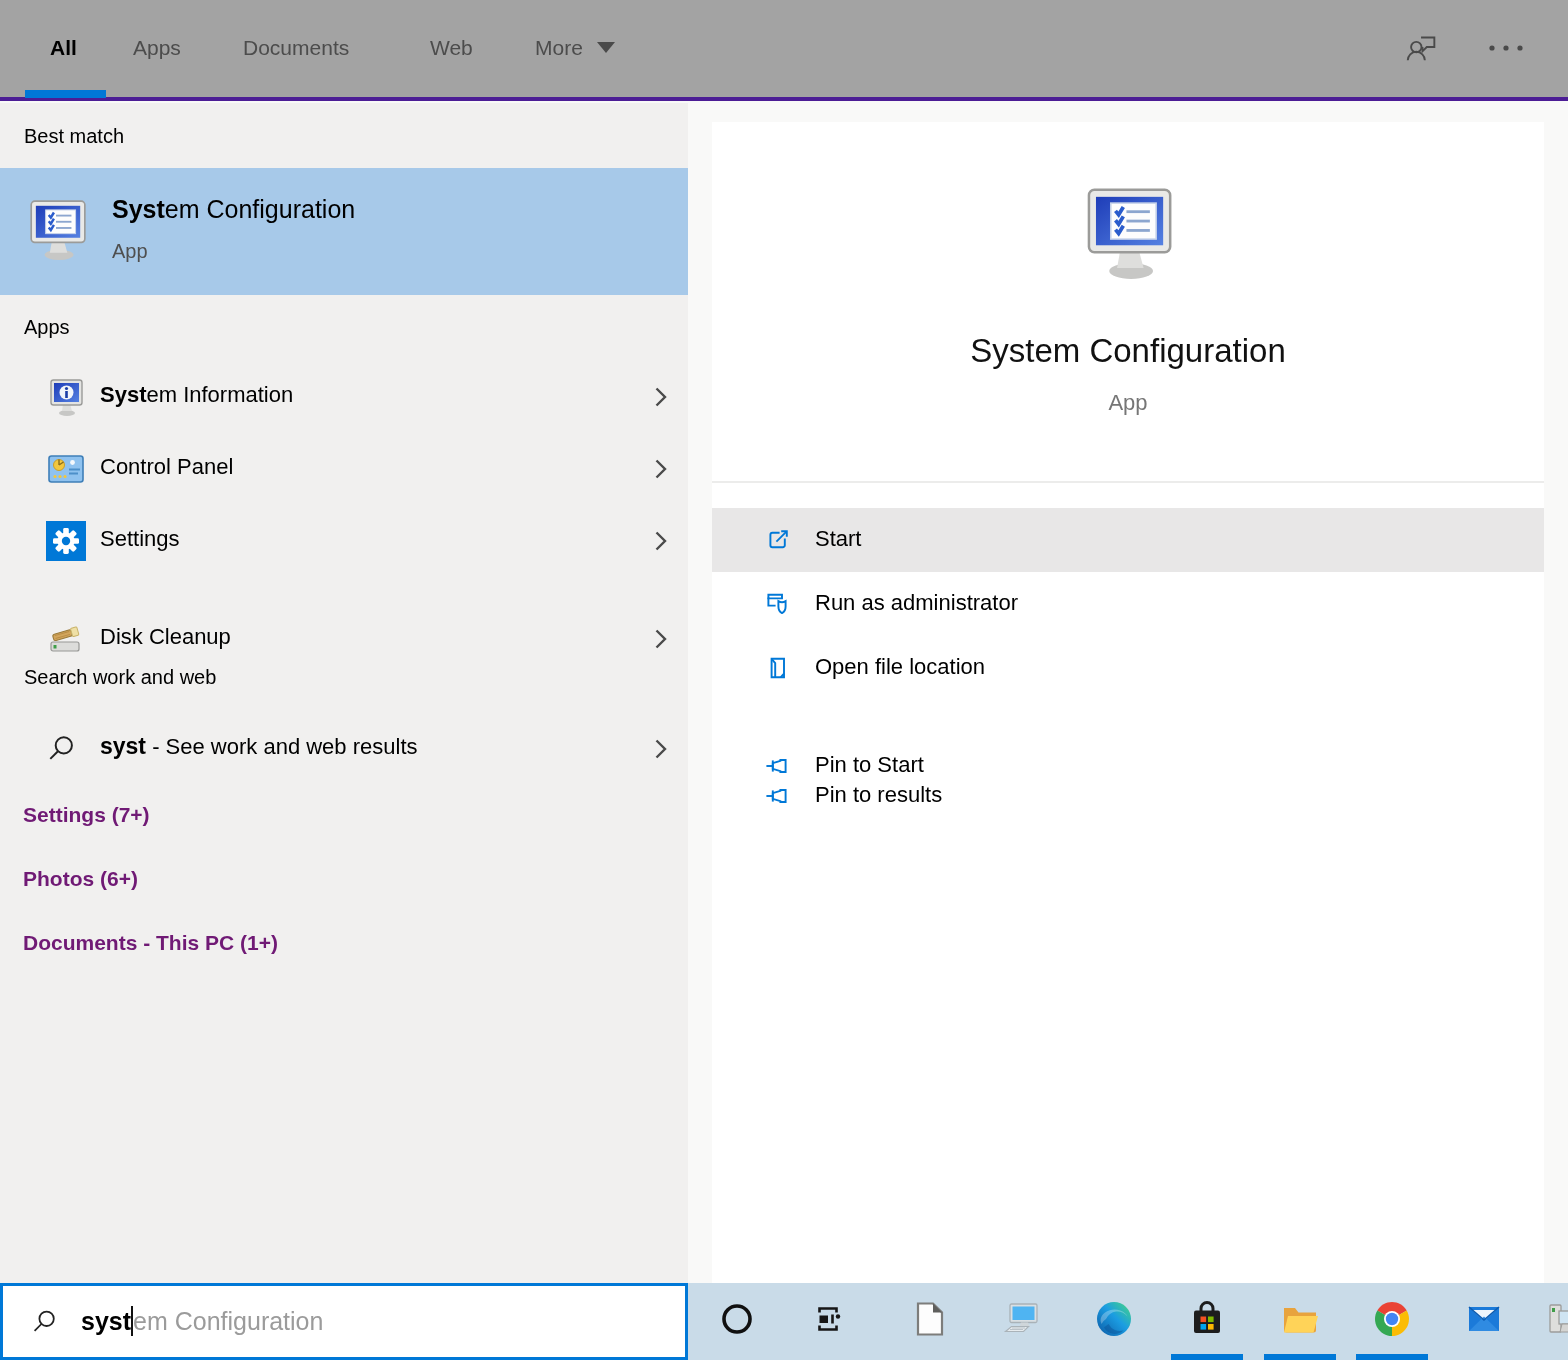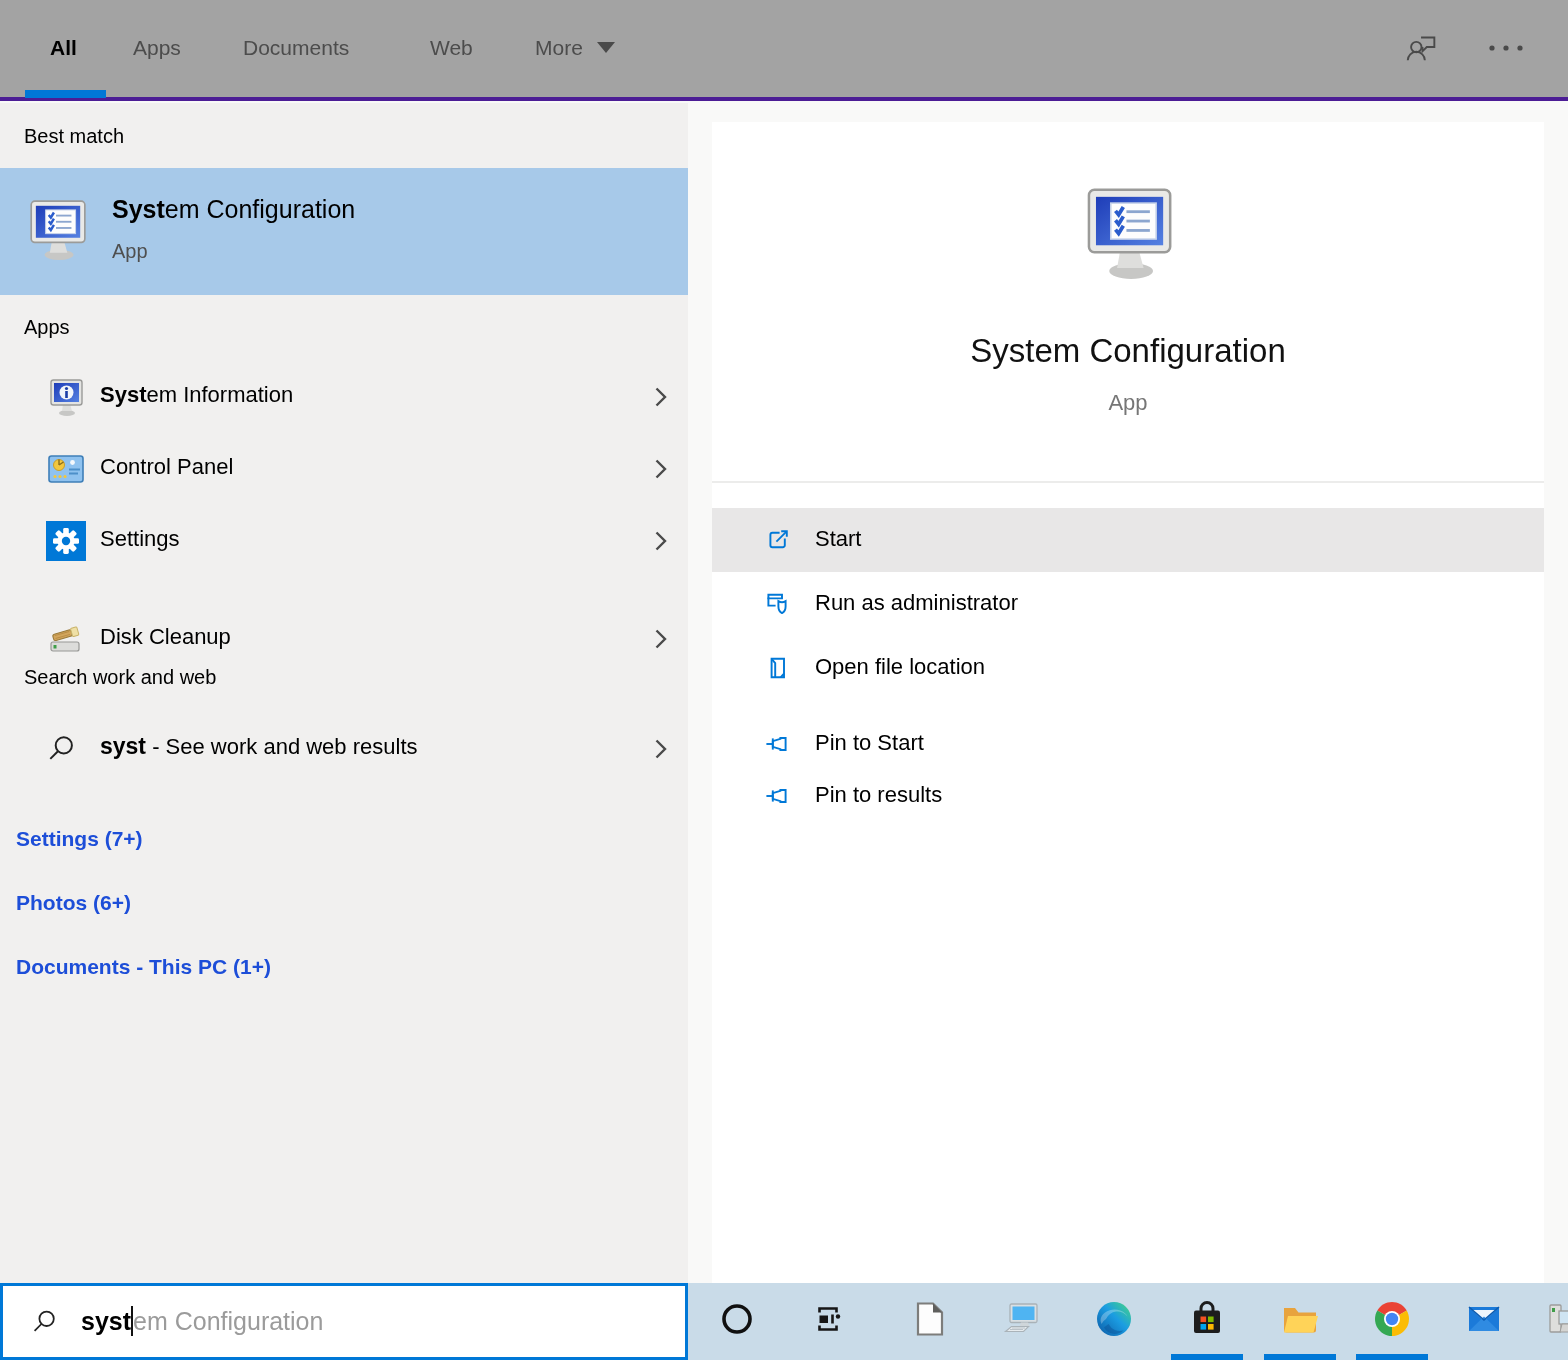--- a/index.html
+++ b/index.html
@@ -25,21 +25,21 @@
   .section-header { position:absolute; left:24px; font-size:20px; font-weight:normal; color:#000; }
   #best-match-row { left:0; top:65px; width:688px; height:127px; background:#a7c9e9; cursor:pointer; }
   #bm-icon { left:24px; top:28px; width:66px; height:66px; }
   #bm-title { position:absolute; left:112px; top:27px; font-size:25px; color:#000; }
   #bm-sub { position:absolute; left:112px; top:72px; font-size:20px; color:#4f4f4f; }
   .bold-part { font-weight:bold; }
   .lrow { position:absolute; left:0; width:688px; height:72px; cursor:pointer;margin-left:20px; }
   .lrow .ric { position:absolute; left:26px; top:16px; width:40px; height:40px; }
   .lrow .rlabel { position:absolute; left:80px; top:21px; font-size:22px; color:#000; white-space:nowrap; }
   .lrow .chev { position:absolute; right:40px; top:25px; width:14px; height:22px; }
-  .cat-header { position:absolute; left:16px; font-size:21px; font-weight:bold; color:#1d4ed8; cursor:pointer;margin-top:24px; }
+  .cat-header { position:absolute; left:23px; font-size:21px; font-weight:bold; color:#701a75; cursor:pointer; }
   #sww-suffix { color:#000000; }
 
   
   #gap-strip { left:688px; top:103px; width:24px; height:1180px; background:#f9f9f8; }
   #right-card { left:712px; top:122px; width:832px; height:1161px; background:#ffffff; }
   #hero-icon { position:absolute; left:366px; top:58px; width:100px; height:104px; }
   #hero-title { position:absolute; left:0; top:210px; width:832px; text-align:center; font-size:33px; color:#111; }
   #hero-sub { position:absolute; left:0; top:268px; width:832px; text-align:center; font-size:22px; color:#767676; }
   #card-divider { position:absolute; left:0; top:359px; width:832px; height:2px; background:#ececeb; }
   .action-row { position:absolute; left:0; width:832px; height:64px; cursor:pointer; }
@@ -382,21 +382,21 @@
           <use href="#i-admin"></use>
         </svg>
       <div class="alabel">Run as administrator</div>
     </div>
     <div class="action-row" style="top:514px">
       <svg class="aic">
           <use href="#i-filelocation"></use>
         </svg>
       <div class="alabel">Open file location</div>
     </div>
-    <div class="action-row" style="top:590px">
+    <div class="action-row" style="top:612px">
       <svg class="aic">
           <use href="#i-pin"></use>
         </svg>
       <div class="alabel">Pin to Start</div>
     </div>
     <div class="action-row" style="top:642px">
       <svg class="aic">
           <use href="#i-pin"></use>
         </svg>
       <div class="alabel">Pin to results</div>

